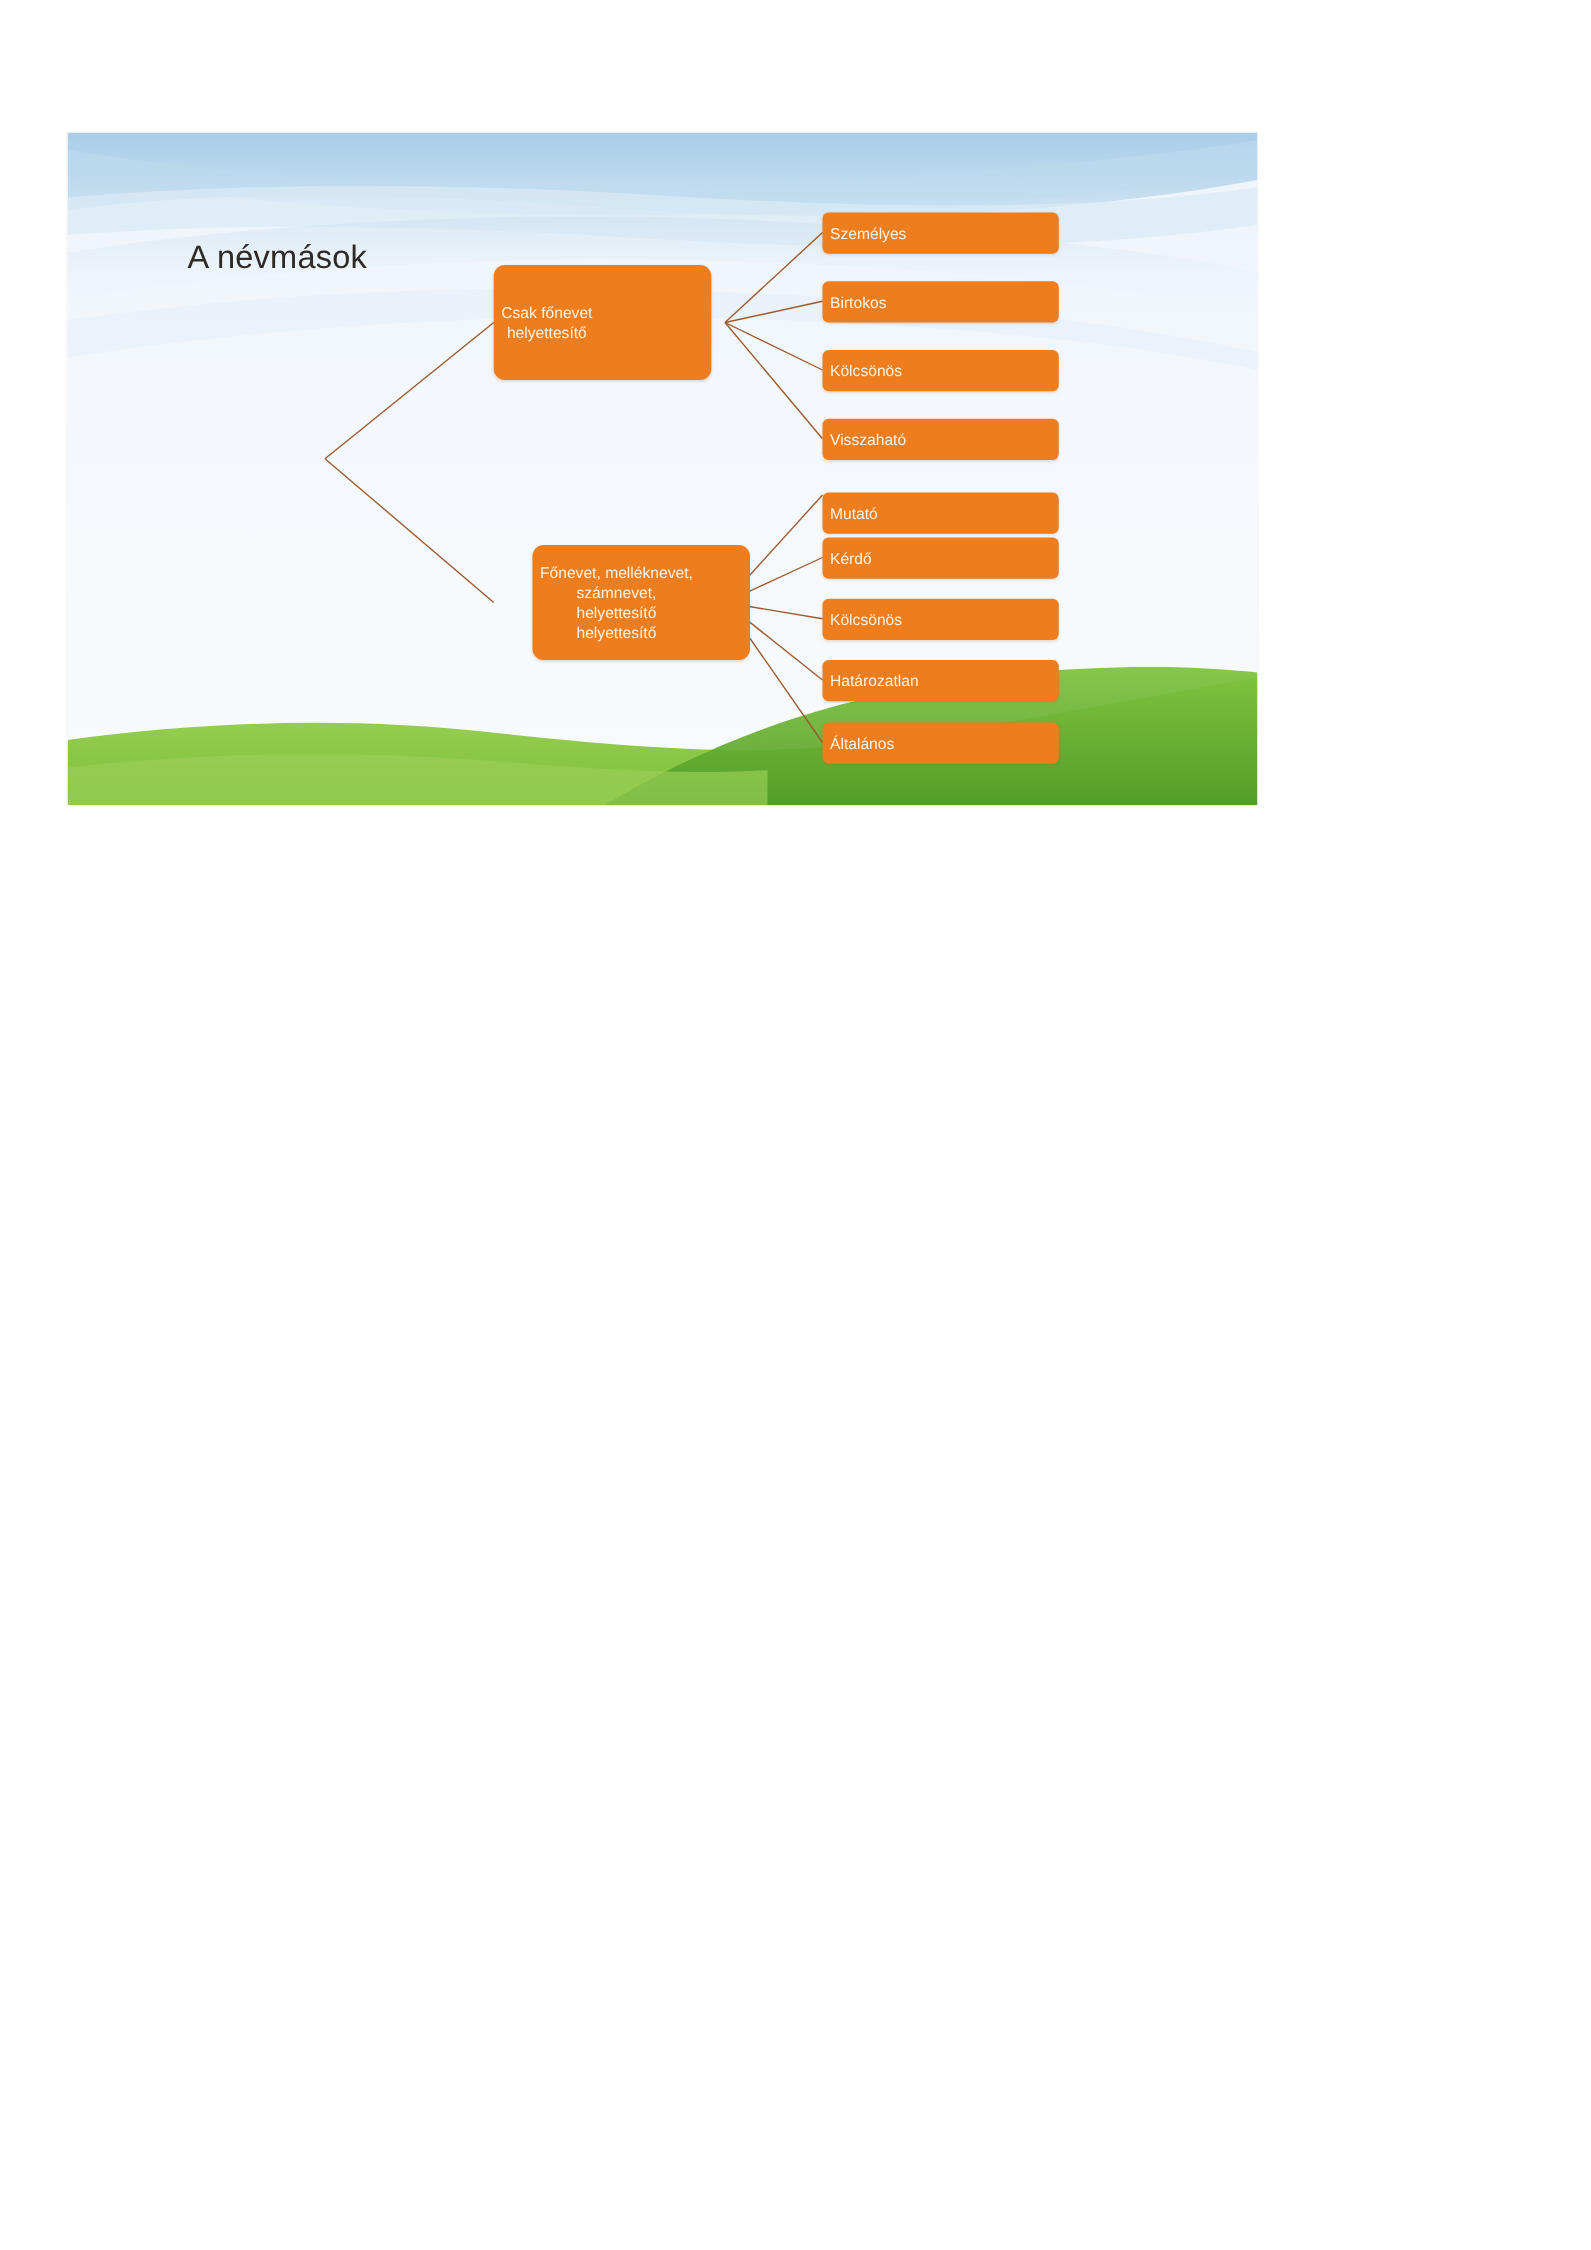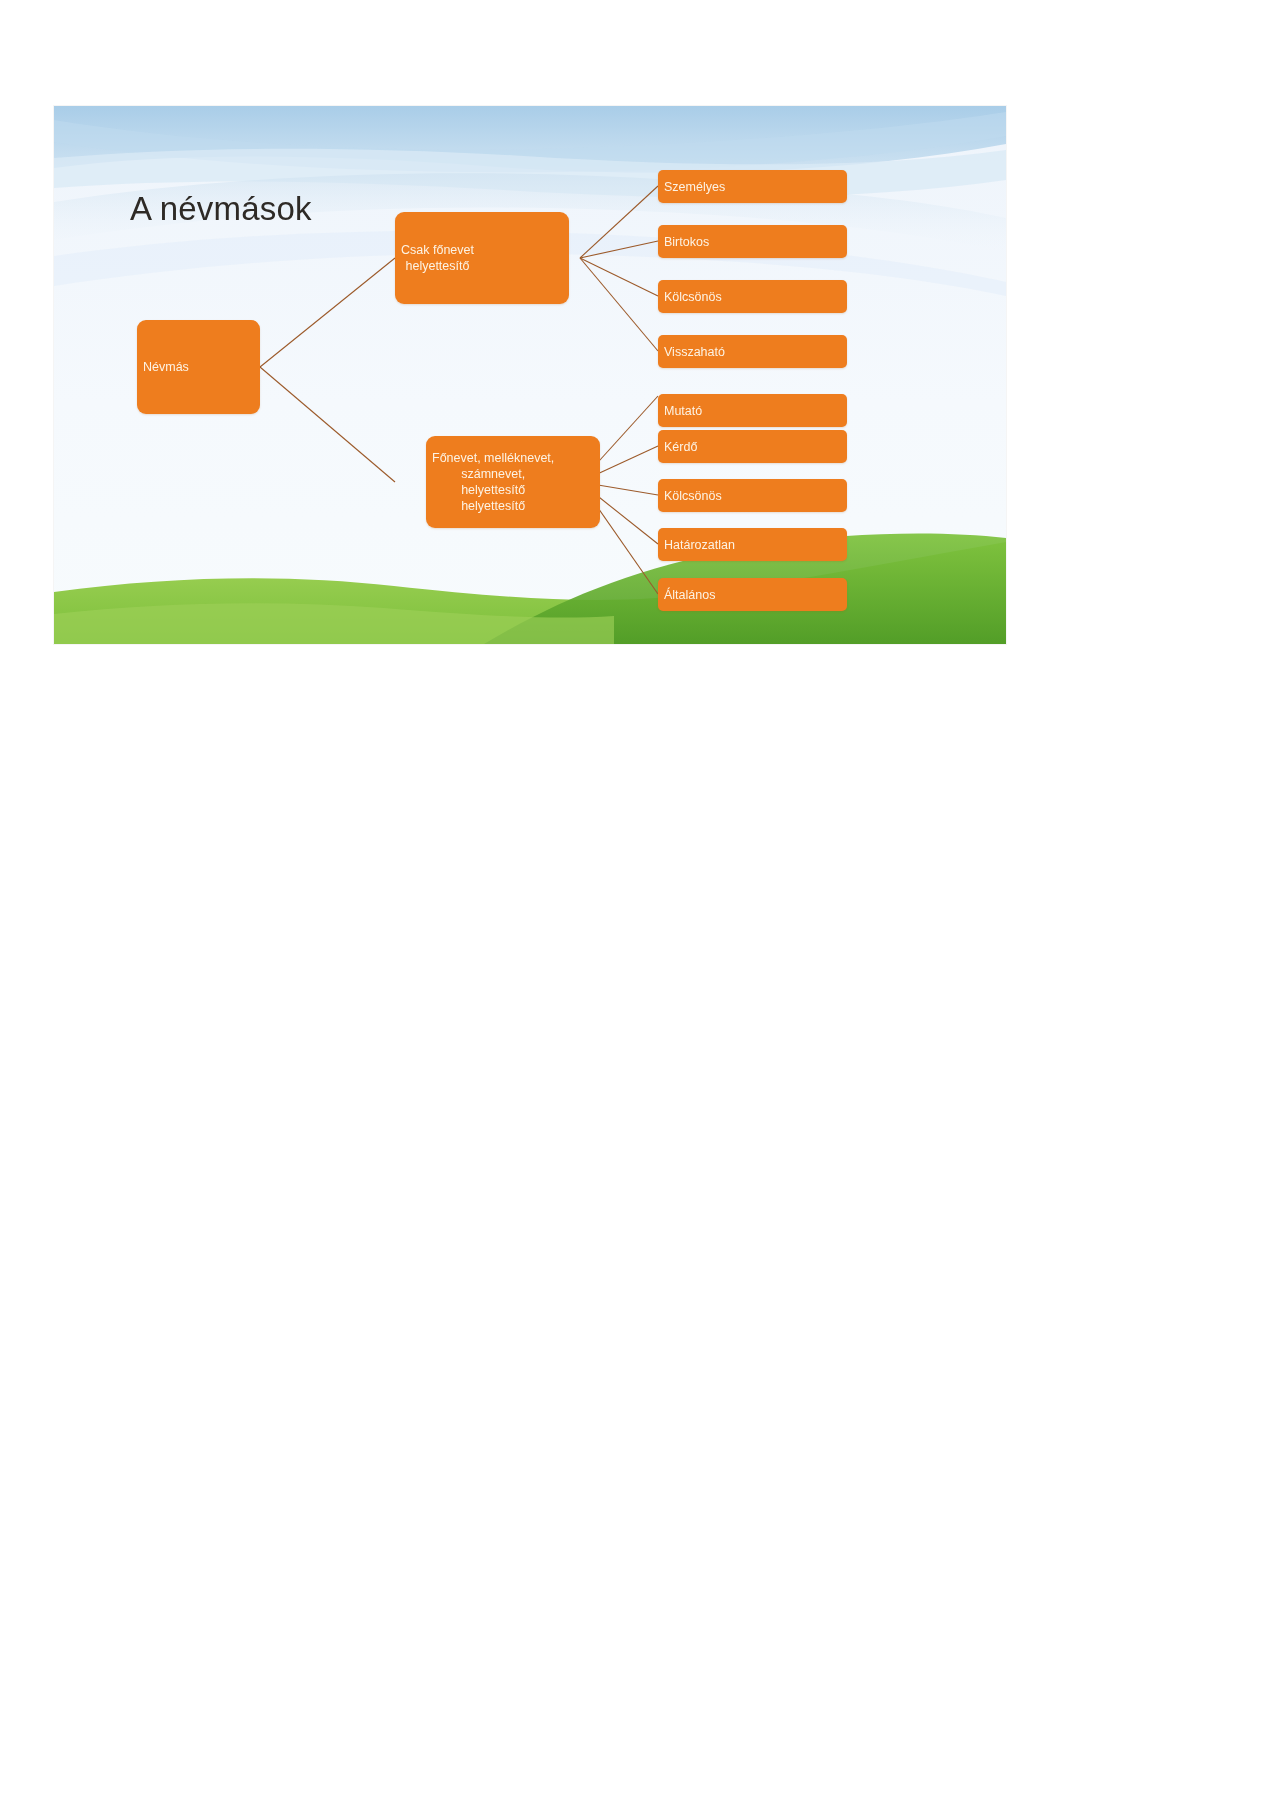--- a/index.html
+++ b/index.html
@@ -45,23 +45,23 @@
   }
   #connectors {
     position: absolute;
     left: 0; top: 0;
     width: 952px;
     height: 538px;
   }
 
   .title {
     position: absolute;
-    left: 76px;
+    left: 96px;
     top: 84px;
-    font-size: 33px;
+    font-size: 26px;
     color: #2e2a26;
     letter-spacing: 0.2px;
     white-space: nowrap;
   }
 
   .node {
     position: absolute;
     box-sizing: border-box;
     background: #ee7d1e;
     color: #fdf3e4;
@@ -164,23 +164,20 @@
         <line x1="526" y1="152" x2="604" y2="245"></line>
 
         <line x1="526" y1="376" x2="604" y2="290"></line>
         <line x1="526" y1="376" x2="604" y2="340"></line>
         <line x1="526" y1="376" x2="604" y2="389"></line>
         <line x1="526" y1="376" x2="604" y2="438"></line>
         <line x1="526" y1="376" x2="604" y2="488"></line>
       </g>
     </svg>
 
-    <div class="node root">
-      <span>Névmás</span>
-    </div>
 
     <div class="node branch branch-a">
       <span>
         <span>Csak főnevet</span><br>
         <span>helyettesítő</span>
       </span>
     </div>
 
     <div class="node branch branch-b">
       <span>

